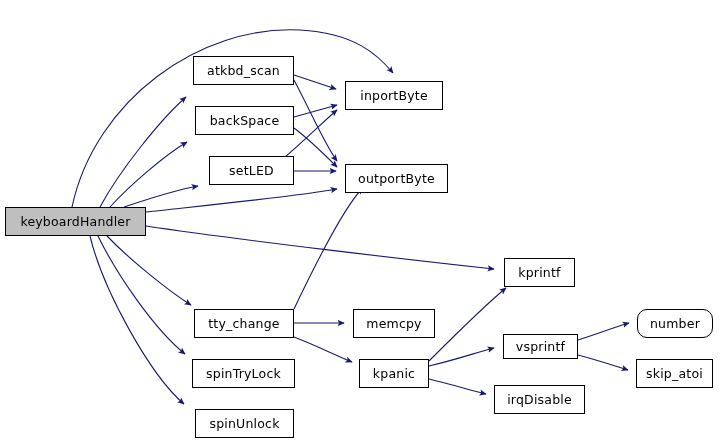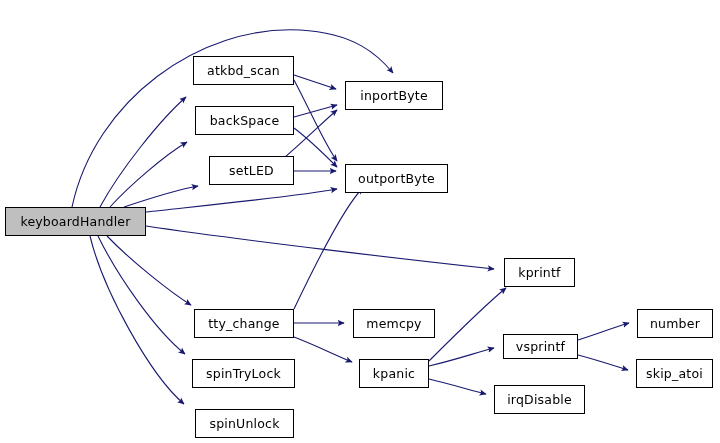--- a/index.html
+++ b/index.html
@@ -114,21 +114,21 @@
       </div>
       <div class="node" style="left: 504px; top: 258px; width: 71px; height: 29px;">
         <span>kprintf</span>
       </div>
       <div class="node" style="left: 503px; top: 334px; width: 75px; height: 25px;">
         <span>vsprintf</span>
       </div>
       <div class="node" style="left: 494px; top: 385px; width: 91px; height: 29px; justify-content: center;">
         <span>irqDisable</span>
       </div>
-      <div class="node" style="left: 637px; top: 309px; width: 76px; height: 29px;">
+      <div class="node" style="left: 637px; top: 309px; width: 76px; height: 29px; border-radius: 10px;">
         <span>number</span>
       </div>
       <div class="node" style="left: 636px; top: 359px; width: 77px; height: 29px;">
         <span>skip_atoi</span>
       </div>
     </div>
 
 </div>
 
 </body></html>

